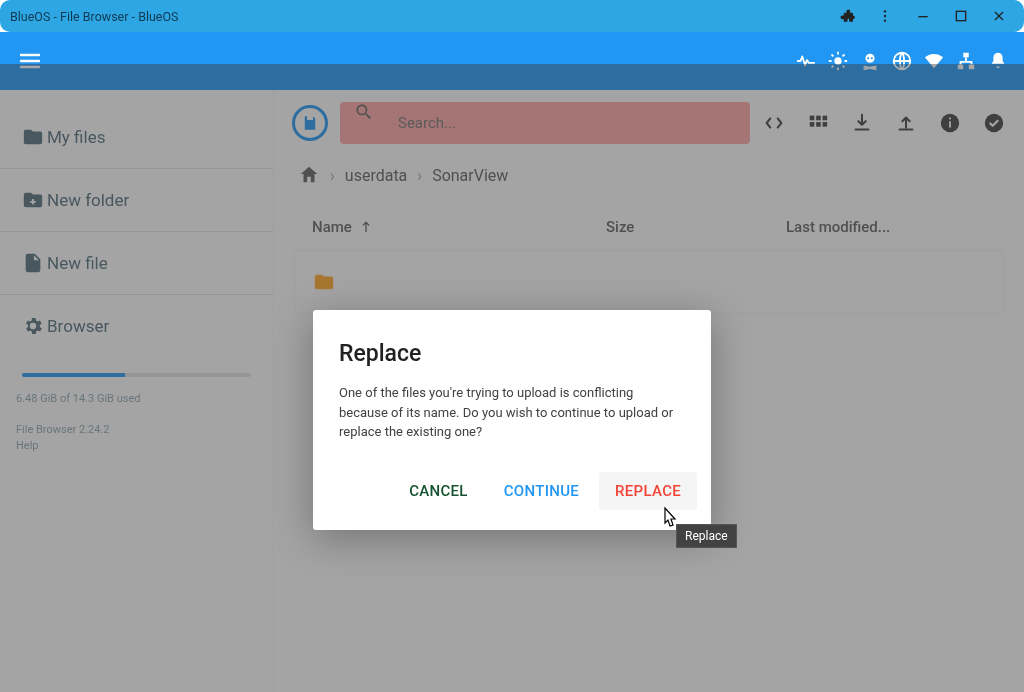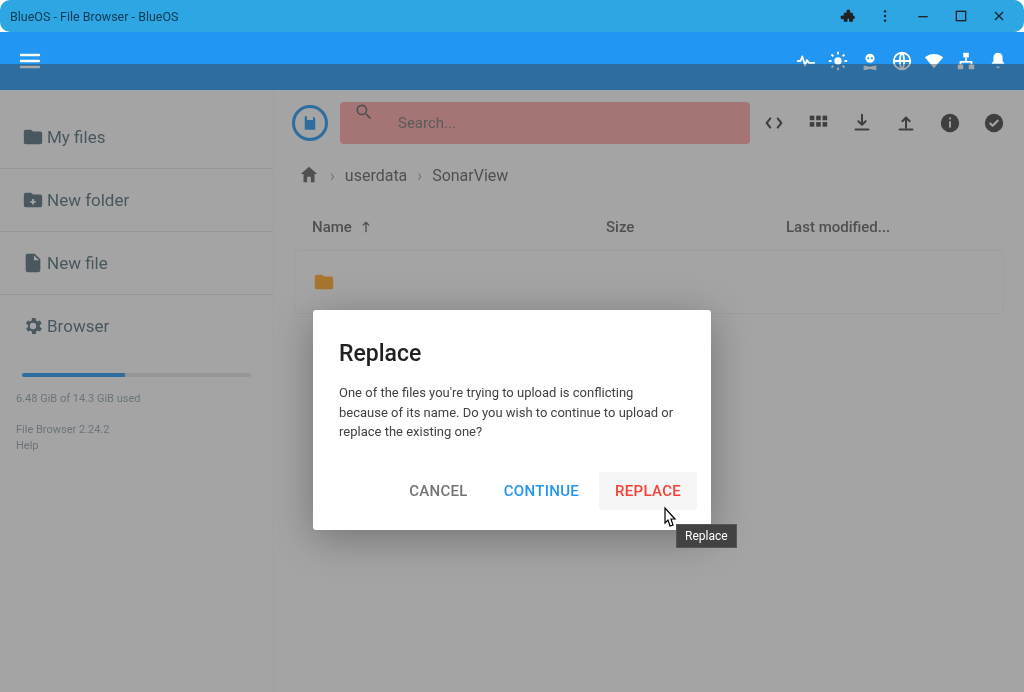--- a/index.html
+++ b/index.html
@@ -62,21 +62,21 @@
 
   
   .overlay { position:absolute; top:32px; left:0; right:0; bottom:0; background: rgba(60,60,60,0.45); z-index: 50; }
 
   
   .dialog { position:absolute; top: 278px; left: 313px; width: 398px; background:#fff; border-radius:3px; box-shadow: 0 8px 40px rgba(0,0,0,0.3); z-index:60; padding: 0; }
   .dialog h2 { font-size: 23px; font-weight: 500; color:#212121; padding: 30px 26px 16px; }
   .dialog p { font-size: 13px; color:#424242; line-height: 1.5; padding: 0 26px 22px; }
   .dialog .btnrow { display:flex; justify-content:flex-end; gap: 4px; padding: 8px 14px 20px; }
   .dialog .dbtn { border:none; background:transparent; font-size: 15px; font-weight:500; letter-spacing:0.3px; padding: 10px 16px; border-radius:3px; cursor:pointer; }
-  .dialog .dbtn.cancel { color:#737373; }
+  .dialog .dbtn.cancel { color:#14532d; }
   .dialog .dbtn.continue { color:#2196f3; }
   .dialog .dbtn.replace { color:#f44336; background:#f5f5f5; }
 
   
   .cursor { position:absolute; top: 474px; left: 658px; z-index:70; pointer-events:none; }
   .tooltip { position:absolute; top: 492px; left: 676px; background:#424242; color:#fff; font-size:12px; padding: 4px 8px; border:1px solid #555; z-index:65; }
 
   
   .appwrap { position: relative; }
 </style>

